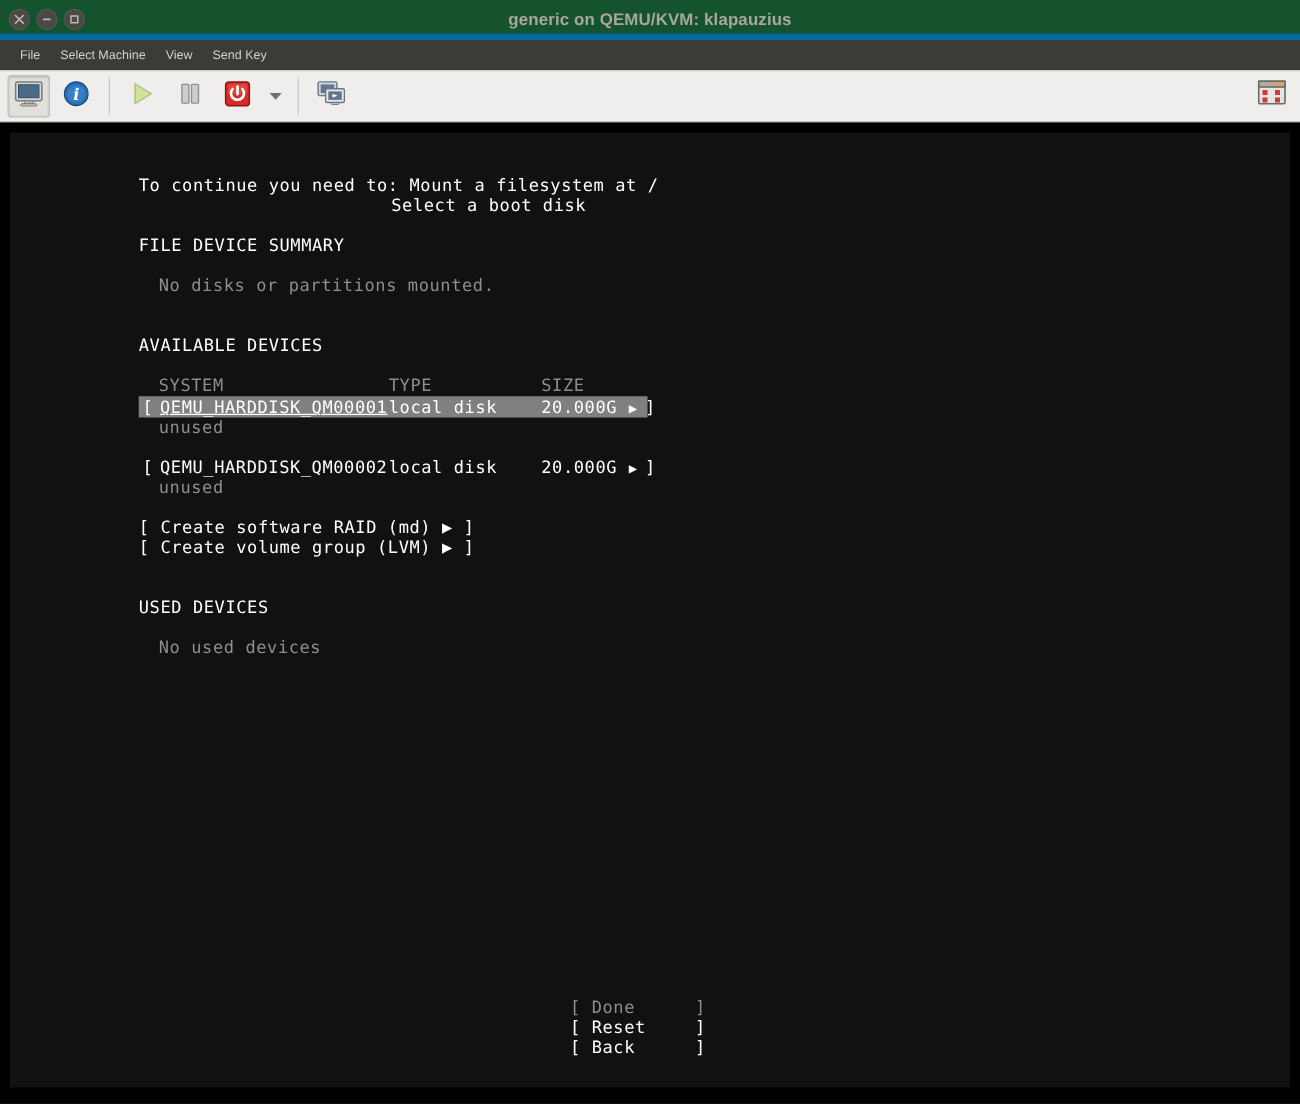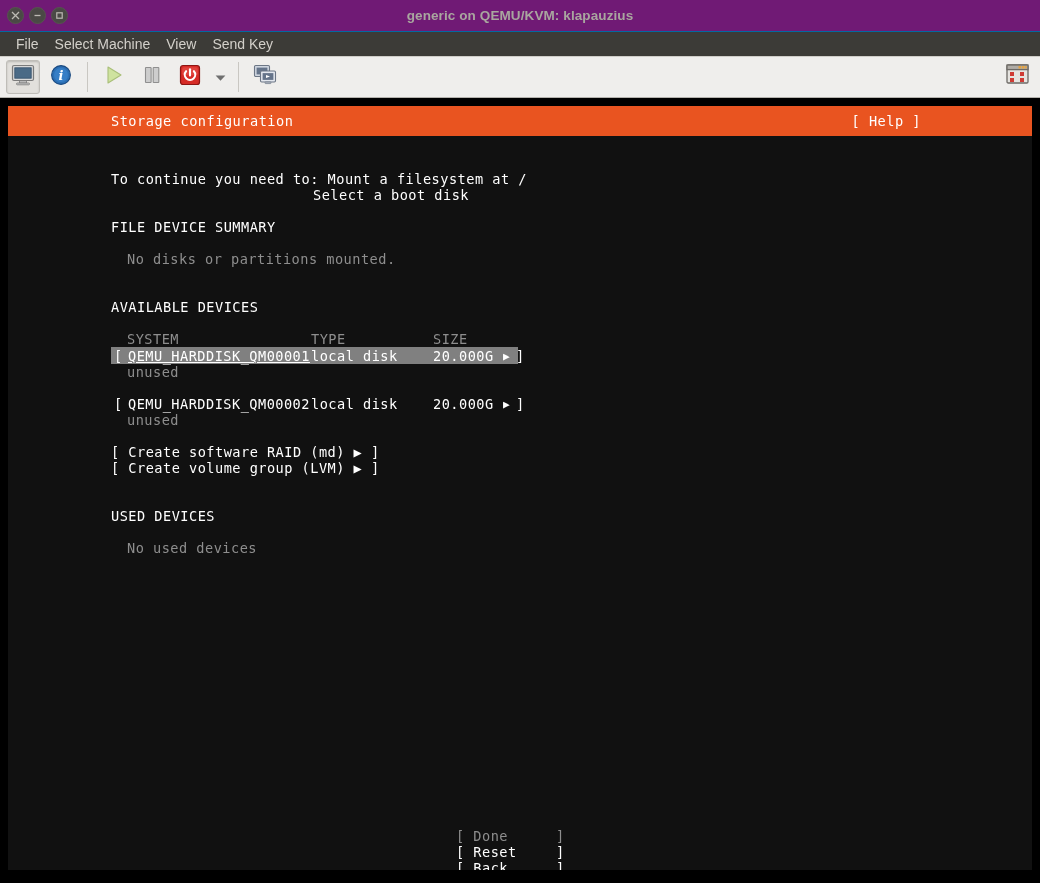--- a/index.html
+++ b/index.html
@@ -19,24 +19,24 @@
     position: absolute;
     left: 0; top: 0;
     width: 1040px; height: 883px;
     background: #3c3b37;
     display: flex;
     flex-direction: column;
   }
 
   .titlebar {
     height: 32px;
-    background: #701a75;
+    background: #14532d;
     position: relative;
     flex: 0 0 32px;
-    border-bottom: 1px solid #0369a1;
+    border-bottom: 5px solid #0369a1;
   }
   .titlebar-buttons {
     position: absolute;
     left: 7px; top: 7px;
     display: flex;
     gap: 5px;
   }
   .wbtn {
     width: 17px; height: 17px;
     border-radius: 50%;
@@ -67,21 +67,21 @@
   .menubar {
     height: 24px;
     flex: 0 0 24px;
     background: #3c3b37;
     display: flex;
     align-items: center;
     padding-left: 8px;
     gap: 0px;
   }
   .menu-item {
-    font-size: 14px;
+    font-size: 10px;
     color: #d3d0ca;
     padding: 2px 8px;
     cursor: pointer;
     white-space: nowrap;
   }
 
   
   .toolbar {
     height: 42px;
     flex: 0 0 42px;
@@ -305,24 +305,20 @@
           <rect x="5" y="15" width="4" height="4" fill="#cf3b34"></rect>
           <rect x="15" y="15" width="4" height="4" fill="#cf3b34"></rect>
         </svg>
       </span>
     </div>
   </div>
 
   <div class="vm-display">
     <div class="term">
 
-      <div class="term-header">
-        <span class="ttl">Storage configuration</span>
-        <span class="help">[ Help ]</span>
-      </div>
 
       <div class="term-body">
 
         <div class="ln white" style="left:103px; top:12px;">To continue you need to: Mount a filesystem at /</div>
         <div class="ln white" style="left:305px; top:28px;">Select a boot disk</div>
 
         <div class="ln white" style="left:103px; top:60px;">FILE DEVICE SUMMARY</div>
         <div class="ln dim" style="left:119px; top:92px;">No disks or partitions mounted.</div>
 
         <div class="ln white" style="left:103px; top:140px;">AVAILABLE DEVICES</div>

